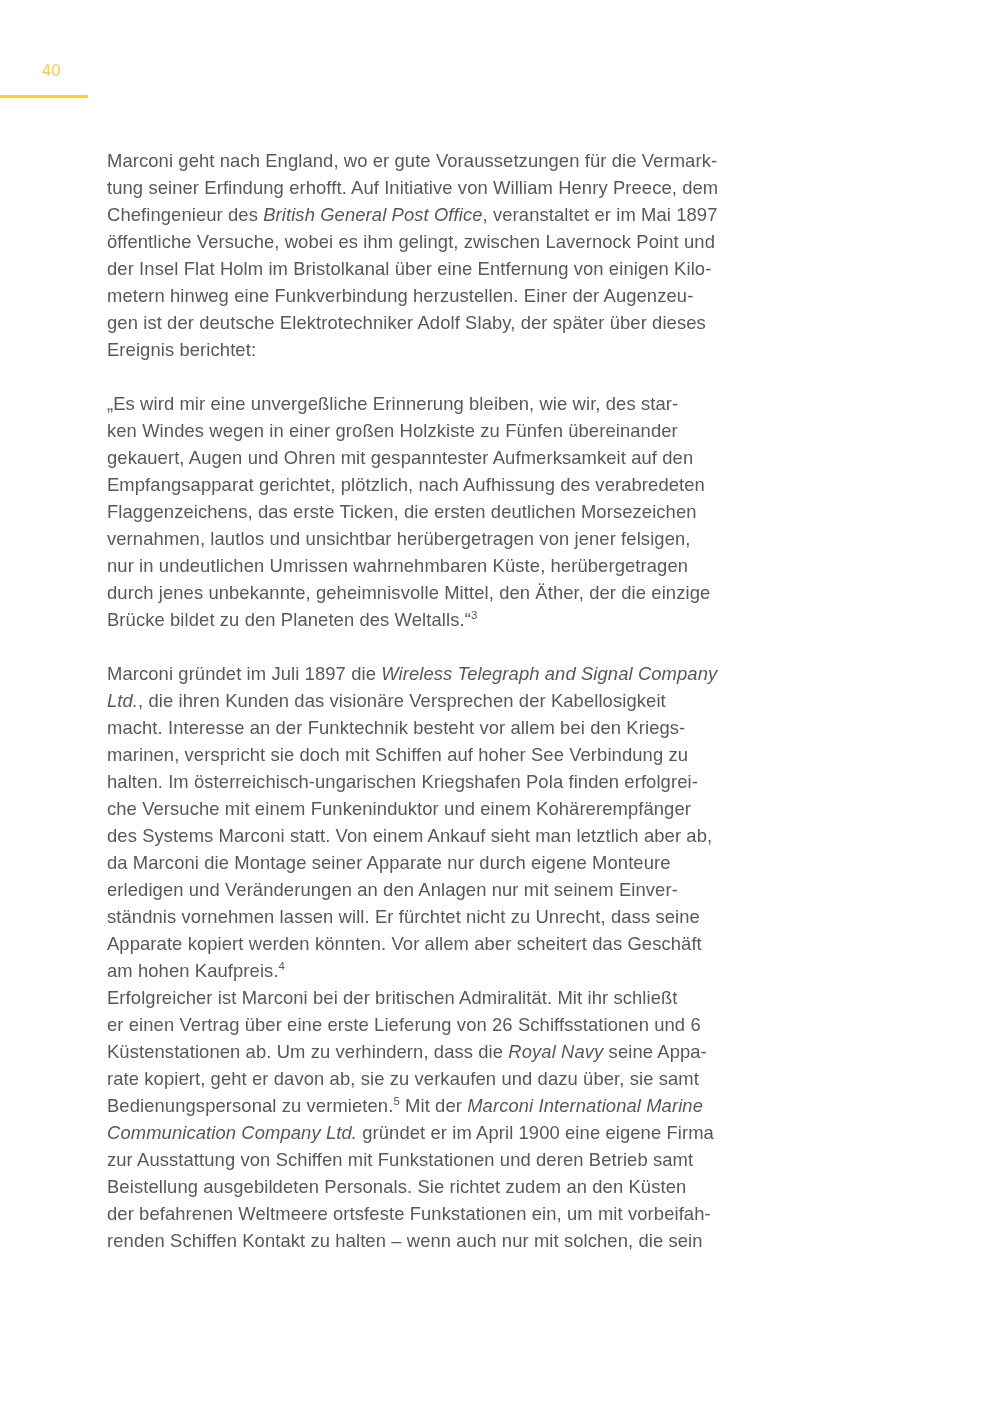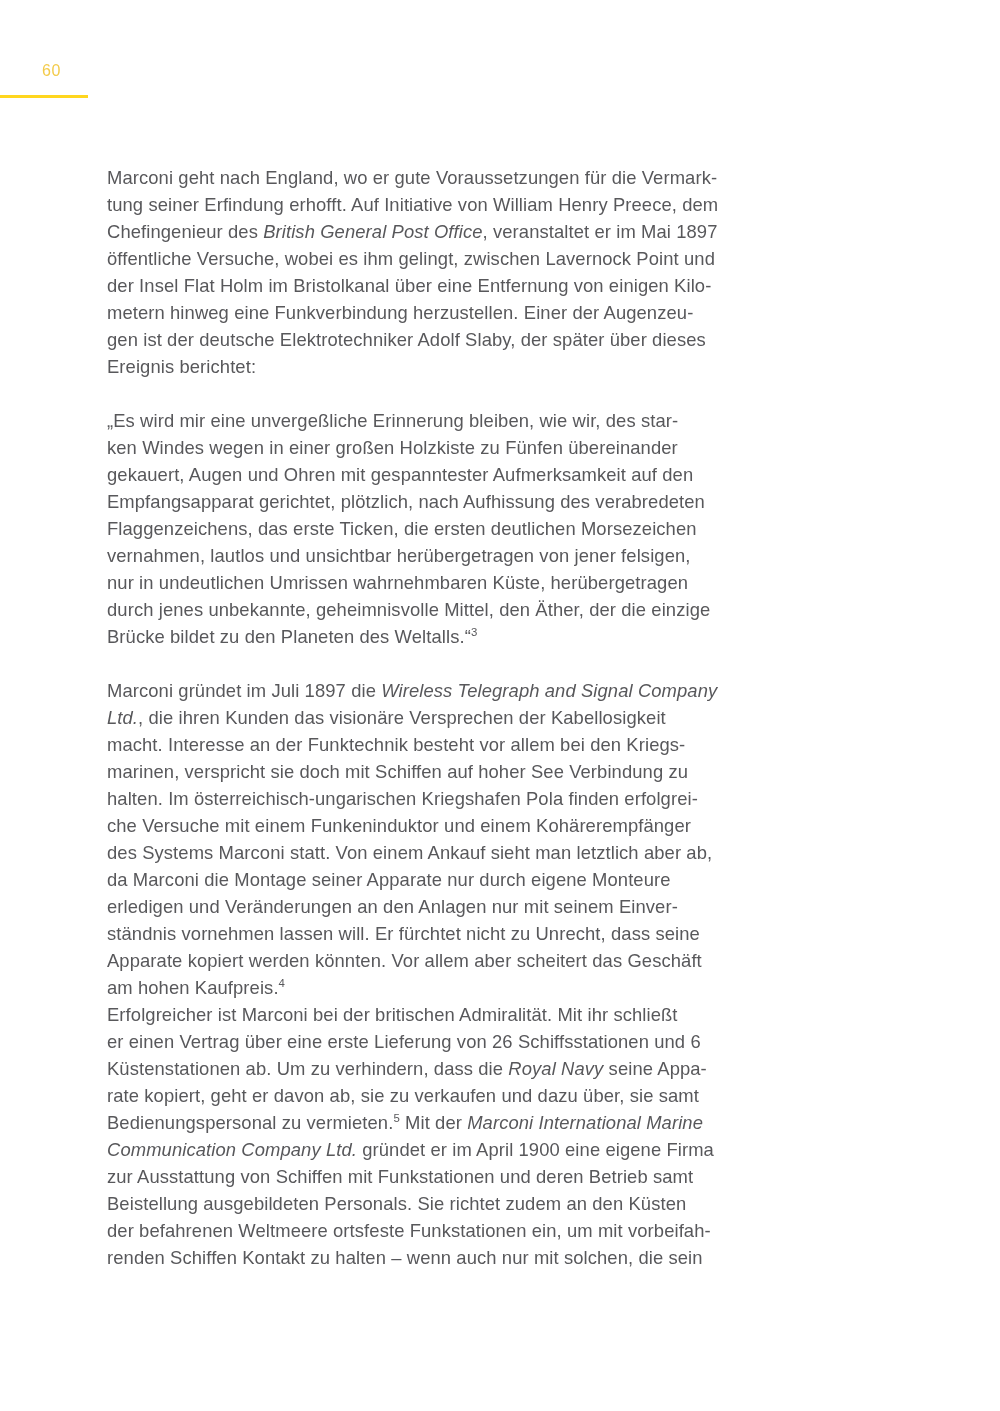--- a/index.html
+++ b/index.html
@@ -30,42 +30,42 @@
     position: absolute;
     left: 0;
     top: 95px;
     width: 88px;
     height: 3px;
     background: var(--accent);
   }
   .text-block {
     position: absolute;
     left: 107px;
-    top: 164px;
+    top: 147px;
     width: 720px;
     color: var(--body-text);
     font-size: 18.4px;
     line-height: 27px;
     letter-spacing: 0.1px;
   }
   .para { margin: 0; }
   .para.gap-after { margin-bottom: 27px; }
   .para em { font-style: italic; text-align: right; }
   .para sup {
     font-size: 0.62em;
     line-height: 0;
     vertical-align: super;
   }
 </style>
 </head>
 <body>
 
 <div class="page">
   <header>
-    <div class="page-number">60</div>
+    <div class="page-number">40</div>
     <div class="accent-rule"></div>
   </header>
 
   <main class="text-block">
       <p class="para gap-after"><span>Marconi geht nach England, wo er gute Voraussetzungen für die Vermark-</span><br><span>tung seiner Erfindung erhofft. Auf Initiative von William Henry Preece, dem</span><br><span>Chefingenieur des </span><em>British General Post Office</em><span>, veranstaltet er im Mai 1897</span><br><span>öffentliche Versuche, wobei es ihm gelingt, zwischen Lavernock Point und</span><br><span>der Insel Flat Holm im Bristolkanal über eine Entfernung von einigen Kilo-</span><br><span>metern hinweg eine Funkverbindung herzustellen. Einer der Augenzeu-</span><br><span>gen ist der deutsche Elektrotechniker Adolf Slaby, der später über dieses</span><br><span>Ereignis berichtet:</span></p>
       <p class="para gap-after"><span>„Es wird mir eine unvergeßliche Erinnerung bleiben, wie wir, des star-</span><br><span>ken Windes wegen in einer großen Holzkiste zu Fünfen übereinander</span><br><span>gekauert, Augen und Ohren mit gespanntester Aufmerksamkeit auf den</span><br><span>Empfangsapparat gerichtet, plötzlich, nach Aufhissung des verabredeten</span><br><span>Flaggenzeichens, das erste Ticken, die ersten deutlichen Morsezeichen</span><br><span>vernahmen, lautlos und unsichtbar herübergetragen von jener felsigen,</span><br><span>nur in undeutlichen Umrissen wahrnehmbaren Küste, herübergetragen</span><br><span>durch jenes unbekannte, geheimnisvolle Mittel, den Äther, der die einzige</span><br><span>Brücke bildet zu den Planeten des Weltalls.“</span><sup>3</sup></p>
       <p class="para"><span>Marconi gründet im Juli 1897 die </span><em>Wireless Telegraph and Signal Company</em><br><em>Ltd.</em><span>, die ihren Kunden das visionäre Versprechen der Kabellosigkeit</span><br><span>macht. Interesse an der Funktechnik besteht vor allem bei den Kriegs-</span><br><span>marinen, verspricht sie doch mit Schiffen auf hoher See Verbindung zu</span><br><span>halten. Im österreichisch-ungarischen Kriegshafen Pola finden erfolgrei-</span><br><span>che Versuche mit einem Funkeninduktor und einem Kohärerempfänger</span><br><span>des Systems Marconi statt. Von einem Ankauf sieht man letztlich aber ab,</span><br><span>da Marconi die Montage seiner Apparate nur durch eigene Monteure</span><br><span>erledigen und Veränderungen an den Anlagen nur mit seinem Einver-</span><br><span>ständnis vornehmen lassen will. Er fürchtet nicht zu Unrecht, dass seine</span><br><span>Apparate kopiert werden könnten. Vor allem aber scheitert das Geschäft</span><br><span>am hohen Kaufpreis.</span><sup>4</sup></p>
       <p class="para"><span>Erfolgreicher ist Marconi bei der britischen Admiralität. Mit ihr schließt</span><br><span>er einen Vertrag über eine erste Lieferung von 26 Schiffsstationen und 6</span><br><span>Küstenstationen ab. Um zu verhindern, dass die </span><em>Royal Navy</em><span> seine Appa-</span><br><span>rate kopiert, geht er davon ab, sie zu verkaufen und dazu über, sie samt</span><br><span>Bedienungspersonal zu vermieten.</span><sup>5</sup><span> Mit der </span><em>Marconi International Marine</em><br><em>Communication Company Ltd.</em><span> gründet er im April 1900 eine eigene Firma</span><br><span>zur Ausstattung von Schiffen mit Funkstationen und deren Betrieb samt</span><br><span>Beistellung ausgebildeten Personals. Sie richtet zudem an den Küsten</span><br><span>der befahrenen Weltmeere ortsfeste Funkstationen ein, um mit vorbeifah-</span><br><span>renden Schiffen Kontakt zu halten – wenn auch nur mit solchen, die sein</span></p>
     </main>
 </div>

